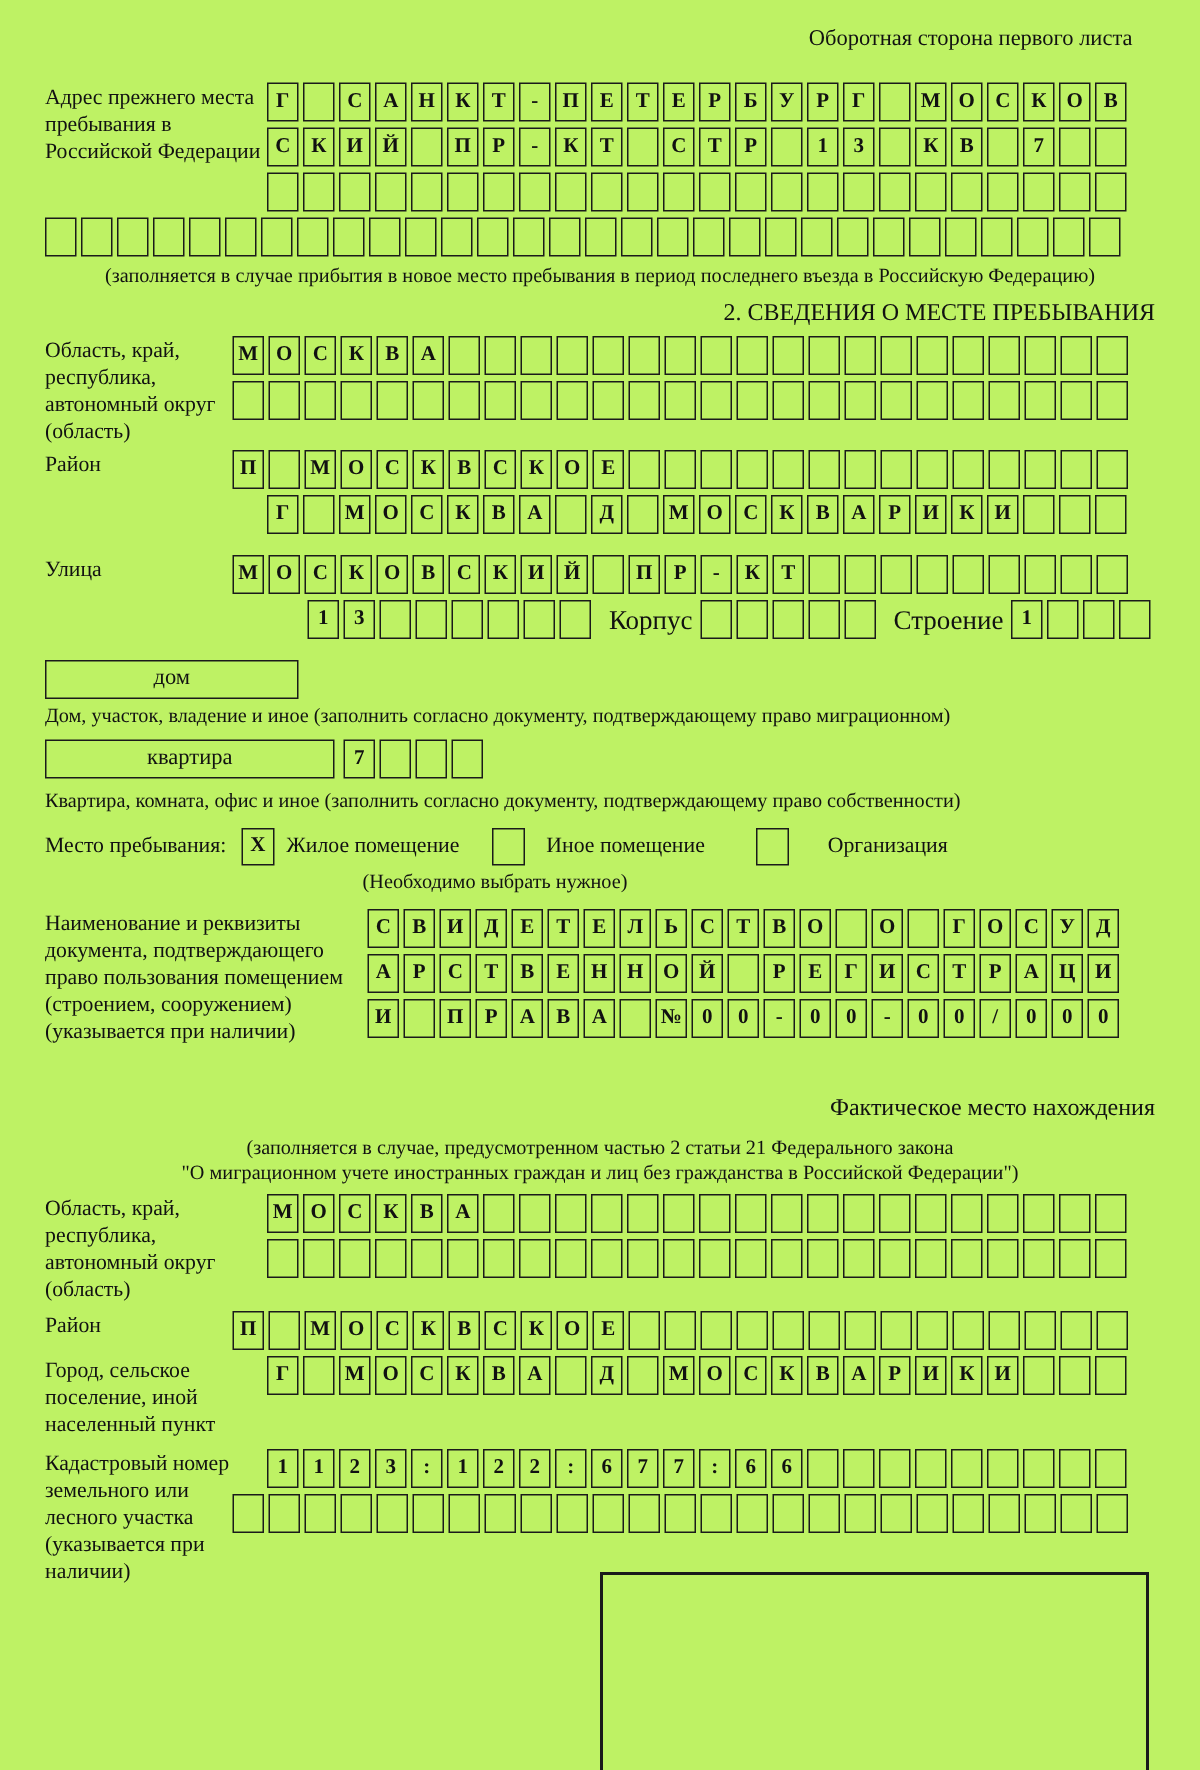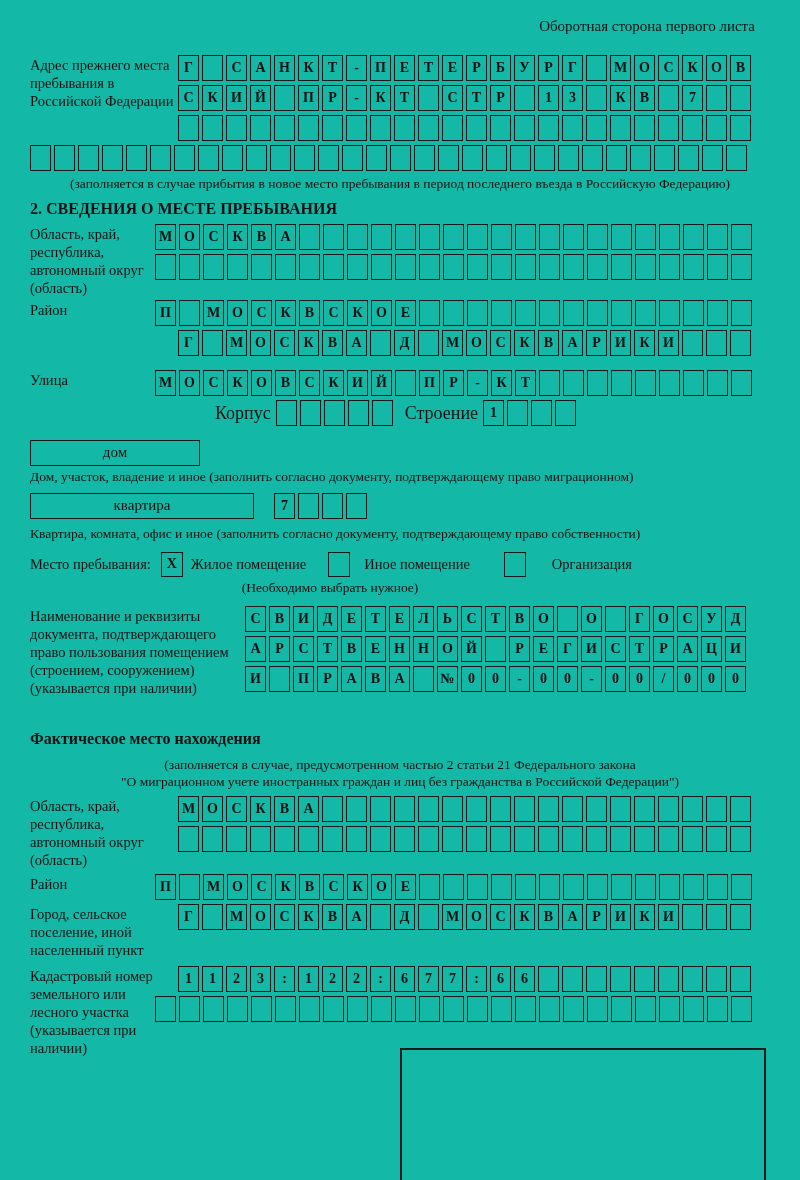--- a/index.html
+++ b/index.html
@@ -1,21 +1,21 @@
 <!DOCTYPE html>
 <html><head>
 <meta charset="utf-8">
 <style>
   * { margin:0; padding:0; box-sizing:border-box; }
   html,body { background:#fff; }
   .page {
     position:relative;
     width:800px; height:1180px;
     padding:18px 30px 0 30px;
-    background:#14b8a6;
+    background:#bef264;
     color:#111;
     font-family:"Liberation Serif", "DejaVu Serif", serif;
     overflow:hidden;
   }
   .hdr-right { text-align:right; font-size:15px; padding-right:15px; margin-bottom:20px; }
 
   .frow { position:relative; margin-bottom:2px; }
   .flabel { position:absolute; left:0; top:1px; font-size:14.5px; line-height:18px; }
   .w125 { width:122px; } .w148 { width:145px; } .w215 { width:212px; }
 
@@ -25,29 +25,29 @@
   .ml148 { margin-left:148px; }
   .ml215 { margin-left:215px; }
   .cell {
     display:inline-block; width:21px; height:26px;
     border:1.5px solid #1a1a1a; margin-right:3px;
     text-align:center; font-size:14px; line-height:23px;
     vertical-align:top; font-weight:bold; font-family:"Liberation Serif", serif;
   }
   .note { font-size:13.5px; line-height:17px; }
   .note-center { text-align:center; }
-  .title-bold { text-align:left; font-weight:bold; font-size:16px; }
+  .title-bold { text-align:right; font-weight:normal; font-size:16px; }
 
   .inline-row { display:flex; align-items:flex-start; margin-bottom:2px; }
   .typebox {
     border:1.5px solid #1a1a1a; height:26px; text-align:center;
     font-size:15px; line-height:23px;
   }
   .typebox.house { width:170px; margin-right:6px;margin-top:40px; }
-  .typebox.flat  { width:224px; margin-right:20px; }
+  .typebox.flat  { width:193px; margin-right:6px; }
   .mid-label { font-size:18px; line-height:26px; margin:0 5px 0 9px; }
   .chk {
     display:inline-block; width:22px; height:25px;
     border:1.5px solid #1a1a1a; text-align:center;
     font-size:14px; line-height:22px; font-weight:bold; vertical-align:top;
   }
   .stay-row { display:flex; align-items:flex-start; margin-top:10px; margin-bottom:2px; }
   .stay-row .lbl { font-size:14.5px; line-height:25px; }
   .stamp-box {
     margin-left:370px; margin-top:4px;
@@ -89,20 +89,21 @@
     <div class="cellrow ml148 mt4"><span class="cell">Г</span><span class="cell"></span><span class="cell">М</span><span class="cell">О</span><span class="cell">С</span><span class="cell">К</span><span class="cell">В</span><span class="cell">А</span><span class="cell"></span><span class="cell">Д</span><span class="cell"></span><span class="cell">М</span><span class="cell">О</span><span class="cell">С</span><span class="cell">К</span><span class="cell">В</span><span class="cell">А</span><span class="cell">Р</span><span class="cell">И</span><span class="cell">К</span><span class="cell">И</span><span class="cell"></span><span class="cell"></span><span class="cell"></span></div>
   </div>
 
   <div class="frow">
     <div class="flabel w125">Улица</div>
     <div class="cellrow ml125"><span class="cell">М</span><span class="cell">О</span><span class="cell">С</span><span class="cell">К</span><span class="cell">О</span><span class="cell">В</span><span class="cell">С</span><span class="cell">К</span><span class="cell">И</span><span class="cell">Й</span><span class="cell"></span><span class="cell">П</span><span class="cell">Р</span><span class="cell">-</span><span class="cell">К</span><span class="cell">Т</span><span class="cell"></span><span class="cell"></span><span class="cell"></span><span class="cell"></span><span class="cell"></span><span class="cell"></span><span class="cell"></span><span class="cell"></span><span class="cell"></span></div>
   </div>
 
   <div class="inline-row">
     <div class="typebox house">дом</div>
+    <div class="cellrow ml0"><span class="cell">1</span><span class="cell">3</span><span class="cell"></span><span class="cell"></span><span class="cell"></span><span class="cell"></span><span class="cell"></span><span class="cell"></span></div>
     <div class="mid-label">Корпус</div>
     <div class="cellrow ml0"><span class="cell"></span><span class="cell"></span><span class="cell"></span><span class="cell"></span><span class="cell"></span></div>
     <div class="mid-label">Строение</div>
     <div class="cellrow ml0"><span class="cell">1</span><span class="cell"></span><span class="cell"></span><span class="cell"></span></div>
   </div>
   <div class="note">Дом, участок, владение и иное (заполнить согласно документу, подтверждающему право миграционном)</div>
 
   <div class="inline-row mt8">
     <div class="typebox flat">квартира</div>
     <div class="cellrow ml0"><span class="cell">7</span><span class="cell"></span><span class="cell"></span><span class="cell"></span></div>

